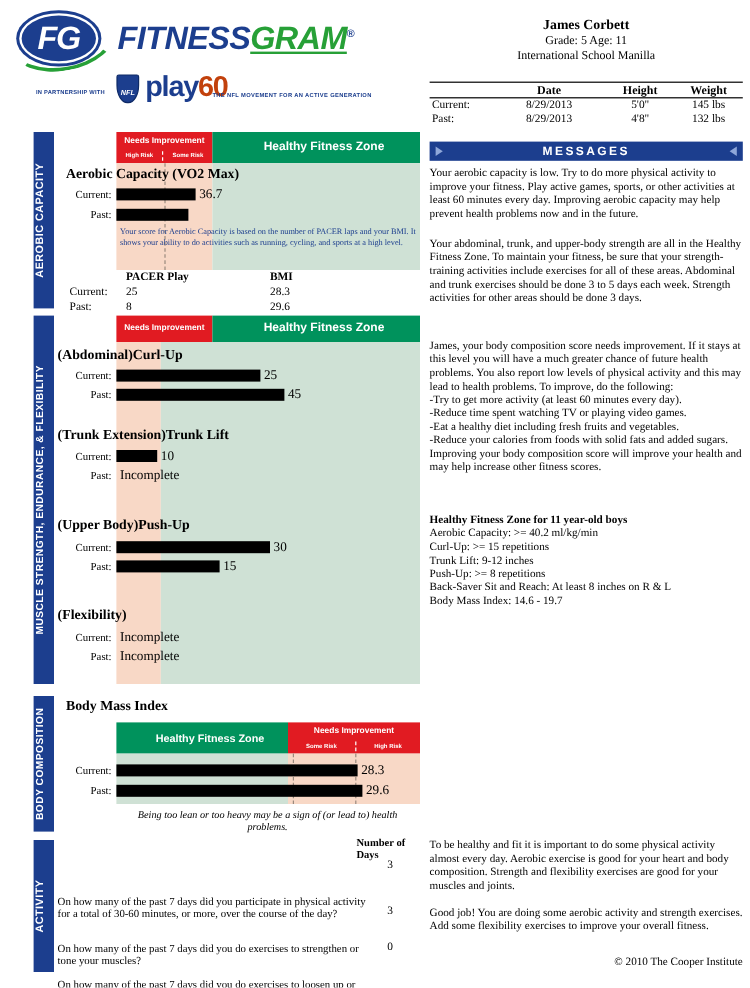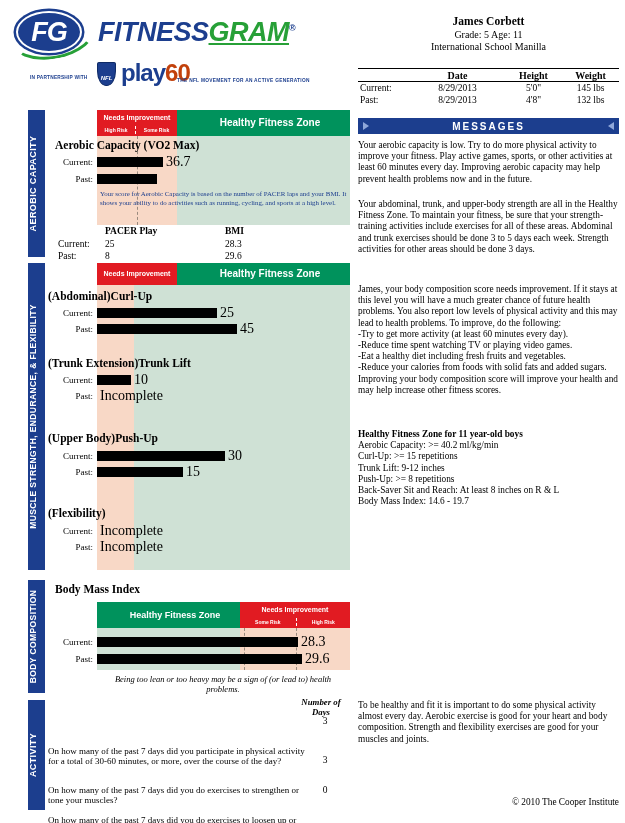--- a/index.html
+++ b/index.html
@@ -69,29 +69,29 @@
   .hdr { position:absolute; color:#fff; font-family:"Liberation Sans",sans-serif; font-weight:bold; text-align:center; }
   .hdr-red { background:#e11b22; }
   .hdr-green { background:#00925c; font-size:10px;padding-left:13px; }
   .hdr-main { height:14px; line-height:15px; font-size:7px; }
   .hdr-sub { height:12px; display:flex; align-items:center; justify-content:space-evenly; font-size:5px; }
   .vline { width:0; height:8px; border-left:1px dashed #fff; }
   .ctitle { position:absolute; font-weight:bold; font-size:11.5px; white-space:nowrap; }
   .crow { position:absolute; left:0; display:flex; align-items:center; height:12px; }
   .rlabel { width:49px; padding-right:4px; text-align:right; font-size:9px; }
   .bar { height:10px; background:#000; flex:0 0 auto; width:0; }
-  .rval { margin-left:3px; font-size:14px; white-space:nowrap; }
+  .rval { margin-left:3px; font-size:11px; white-space:nowrap; }
   .cdesc { position:absolute; color:#1c3e8e; font-size:6.9px; line-height:8.6px; }
   .pacer-h { font-weight:bold; font-size:9.5px; }
   .prow { font-size:9.5px; }
   .dash { position:absolute; width:0; border-left:1px dashed #9a8a7e; }
   .bmi-note { position:absolute; font-style:italic; font-size:8.5px; line-height:10px; text-align:center; }
 
   
-  .num-days { position:absolute; font-weight:bold; font-size:8.8px; text-align:center; line-height:10px;font-style:italic; }
+  .num-days { position:absolute; font-weight:bold; font-size:8.8px; text-align:left; line-height:10px; }
   .question { position:absolute; left:48px; width:258px; font-size:9px; line-height:10.3px;margin-top:32px; }
   .days-val { position:absolute; left:316px; width:18px; text-align:center; font-size:9.5px; }
 </style>
 </head>
 <body>
 
 <div class="page">
 
   <div class="fg-swoosh"></div>
   <div class="fg-oval">
@@ -148,20 +148,21 @@
   <div class="para" style="top:429px">
     <div class="bold">Healthy Fitness Zone for 11 year-old boys</div>
     <div>Aerobic Capacity: &gt;= 40.2 ml/kg/min</div>
     <div>Curl-Up: &gt;= 15 repetitions</div>
     <div>Trunk Lift: 9-12 inches</div>
     <div>Push-Up: &gt;= 8 repetitions</div>
     <div>Back-Saver Sit and Reach: At least 8 inches on R &amp; L</div>
     <div>Body Mass Index: 14.6 - 19.7</div>
   </div>
   <div class="para" style="top:700px">To be healthy and fit it is important to do some physical activity almost every day. Aerobic exercise is good for your heart and body composition. Strength and flexibility exercises are good for your muscles and joints.</div>
+  <div class="para" style="top:756px">Good job! You are doing some aerobic activity and strength exercises. Add some flexibility exercises to improve your overall fitness.</div>
   <div class="para copyright" style="top:797px">© 2010 The Cooper Institute</div>
 
   <div class="vbar" style="top:110px;height:147px"></div>
   <div class="vlabel" style="top:257px;width:147px">AEROBIC CAPACITY</div>
   <div class="vbar" style="top:263px;height:307px"></div>
   <div class="vlabel small" style="top:570px;width:307px">MUSCLE STRENGTH, ENDURANCE, &amp; FLEXIBILITY</div>
   <div class="vbar" style="top:580px;height:113px"></div>
   <div class="vlabel small" style="top:693px;width:113px">BODY COMPOSITION</div>
   <div class="vbar" style="top:700px;height:110px"></div>
   <div class="vlabel" style="top:810px;width:110px">ACTIVITY</div>

